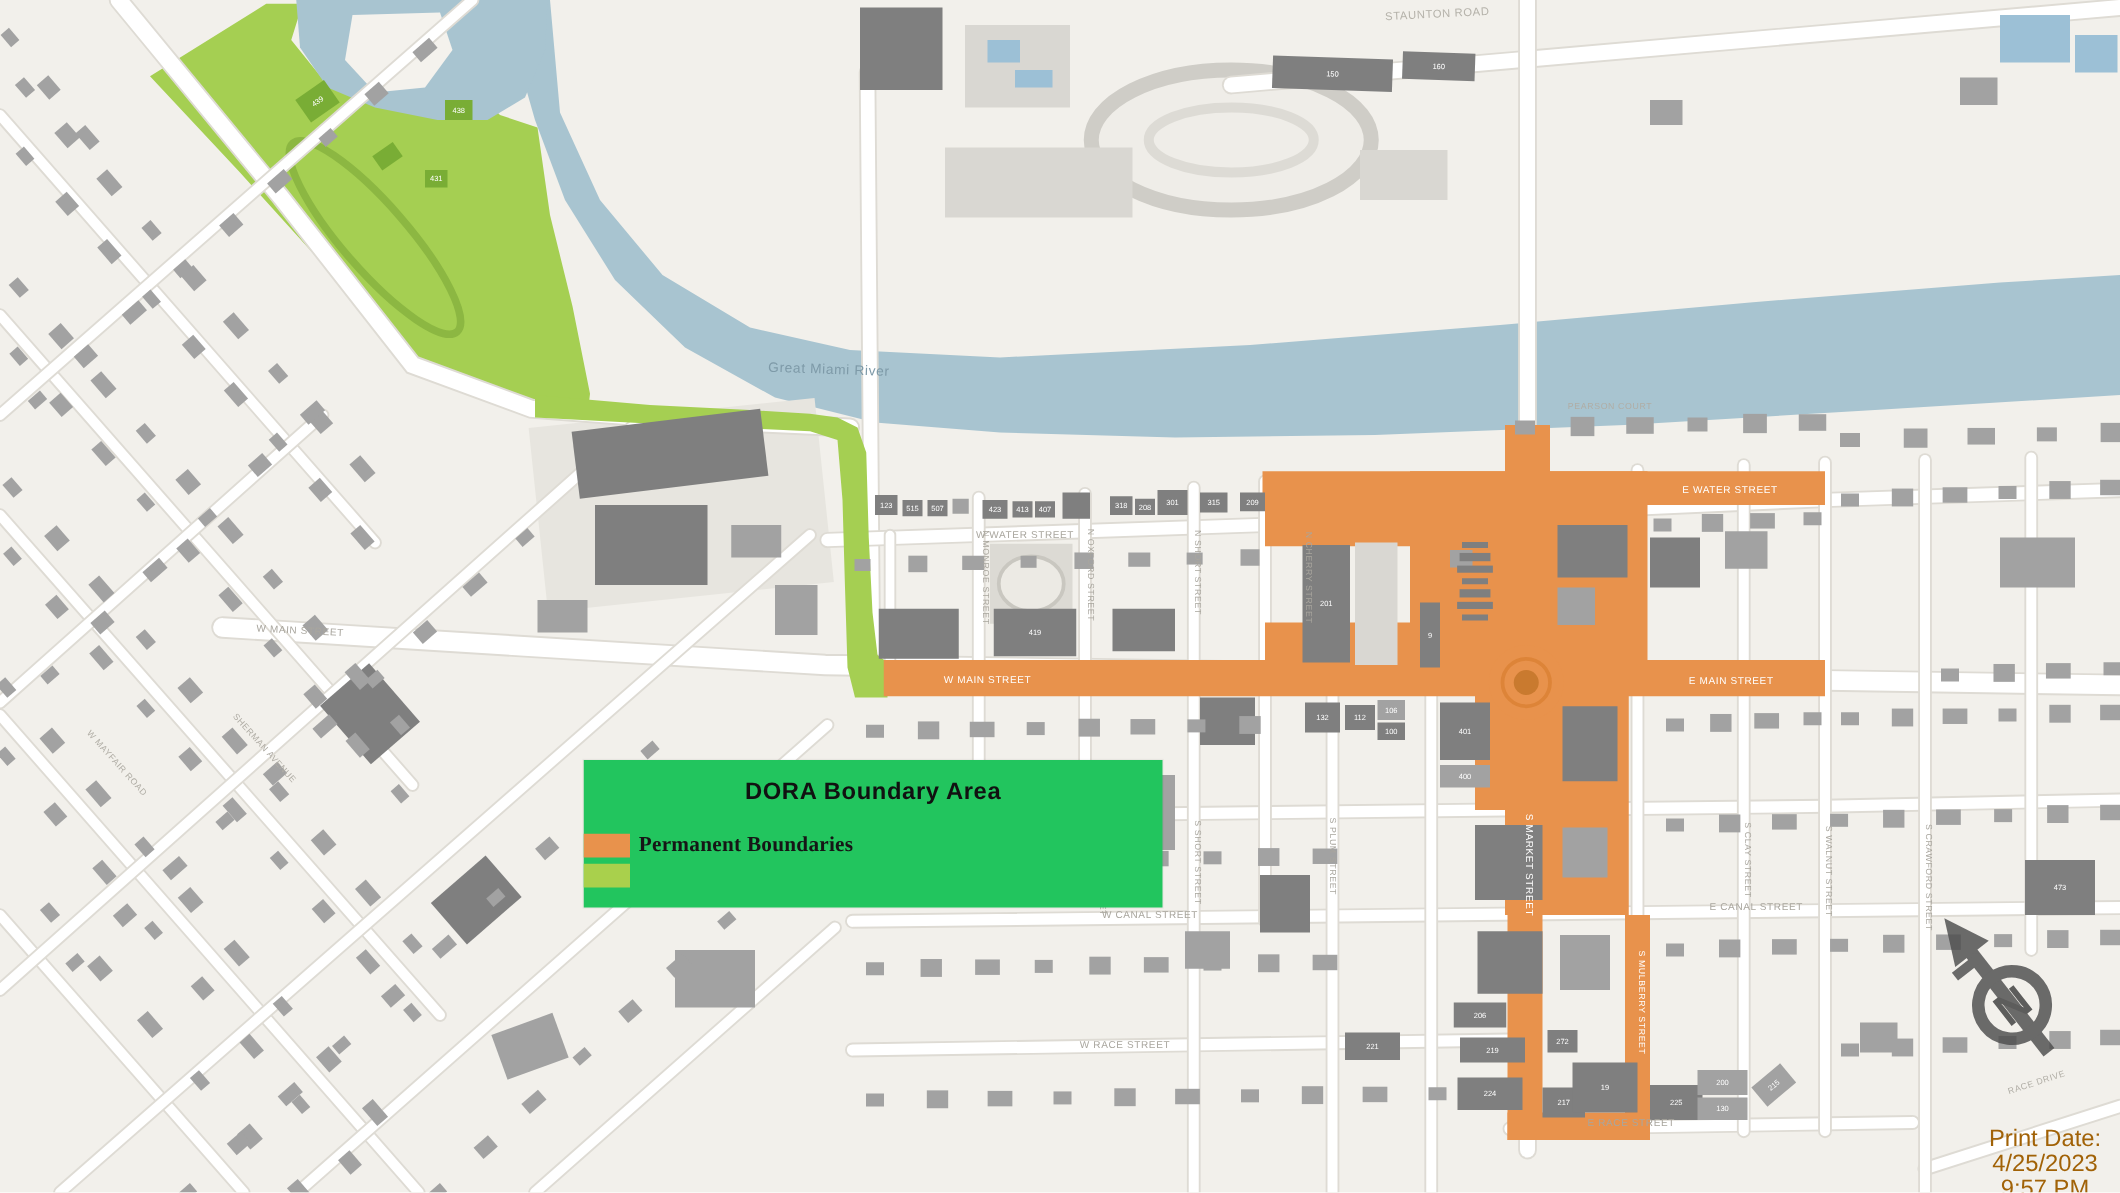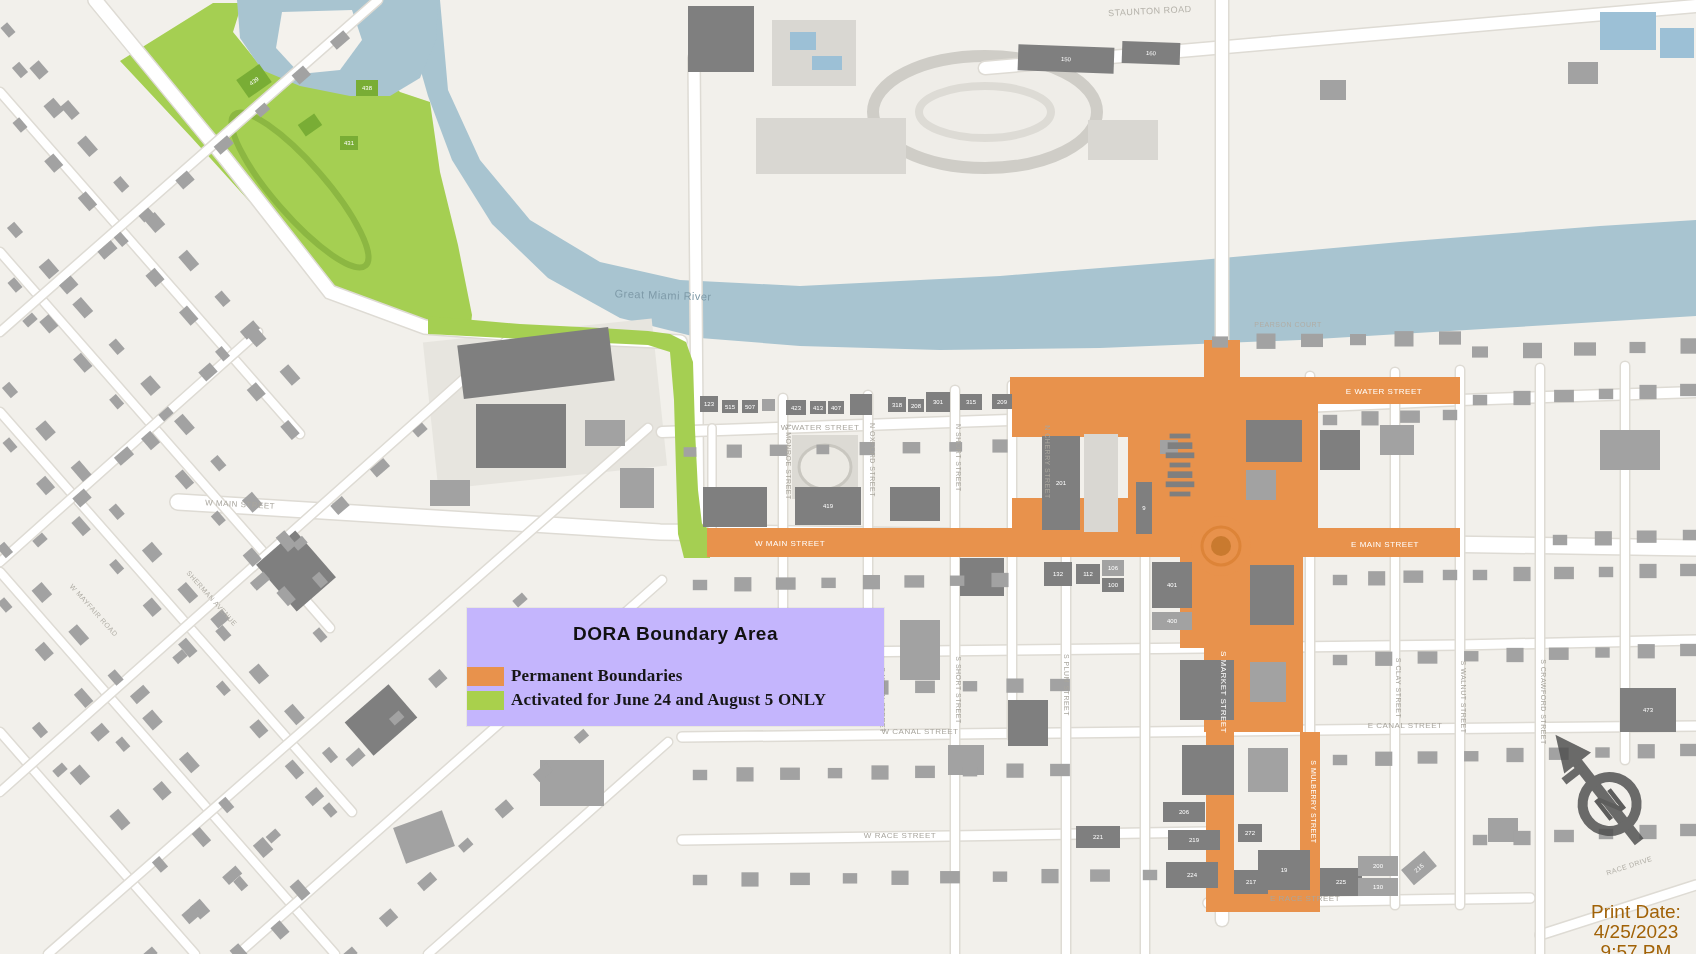--- a/index.html
+++ b/index.html
@@ -1,19 +1,19 @@
 <!DOCTYPE html>
 <html><head>
 <meta charset="utf-8">
 <style>
   html,body{margin:0;padding:0;background:#fff;}
   #stage{position:relative;width:1696px;height:954px;overflow:hidden;background:#f2f0eb;
          font-family:"Liberation Sans",sans-serif;}
   #mapsvg{position:absolute;left:0;top:0;}
-  #legend{position:absolute;left:467px;top:608px;width:417px;height:118px;background:#c4b5fd;
+  #legend{position:absolute;left:467px;top:608px;width:463px;height:118px;background:#22c55e;
           box-shadow:0 0 0 1px rgba(0,0,0,0.04);}
   #legend .title{font-size:19px;font-weight:bold;color:#111;text-align:center;margin-top:15px;
                  letter-spacing:.5px;}
   #legend .rows{position:absolute;left:0;top:56px;width:100%;}
   #legend .row{display:flex;align-items:center;height:24px;}
   #legend .swatch{width:37px;height:19px;flex:0 0 37px;}
   #legend .lbl{font-size:17px;font-weight:bold;color:#161616;margin-left:7px;white-space:nowrap;
                letter-spacing:.2px;font-family:Liberation Serif, serif;}
   #printdate{position:absolute;left:1576px;top:902px;width:120px;text-align:center;
              color:#a16207;font-size:19px;line-height:20px;}
@@ -518,21 +518,20 @@
 
   <div id="legend">
     <div class="title">DORA Boundary Area</div>
     <div class="rows">
       <div class="row">
         <div class="swatch" style="background: rgb(232, 146, 76);"></div>
         <div class="lbl">Permanent Boundaries</div>
       </div>
       <div class="row">
         <div class="swatch" style="background: rgb(169, 208, 76);"></div>
-        <div class="lbl">Activated for June 24 and August 5 ONLY</div>
       </div>
     </div>
   </div>
 
   <div id="printdate">
     <div>Print Date:</div>
     <div>4/25/2023 9:57 PM</div>
   </div>
 </div>
 

